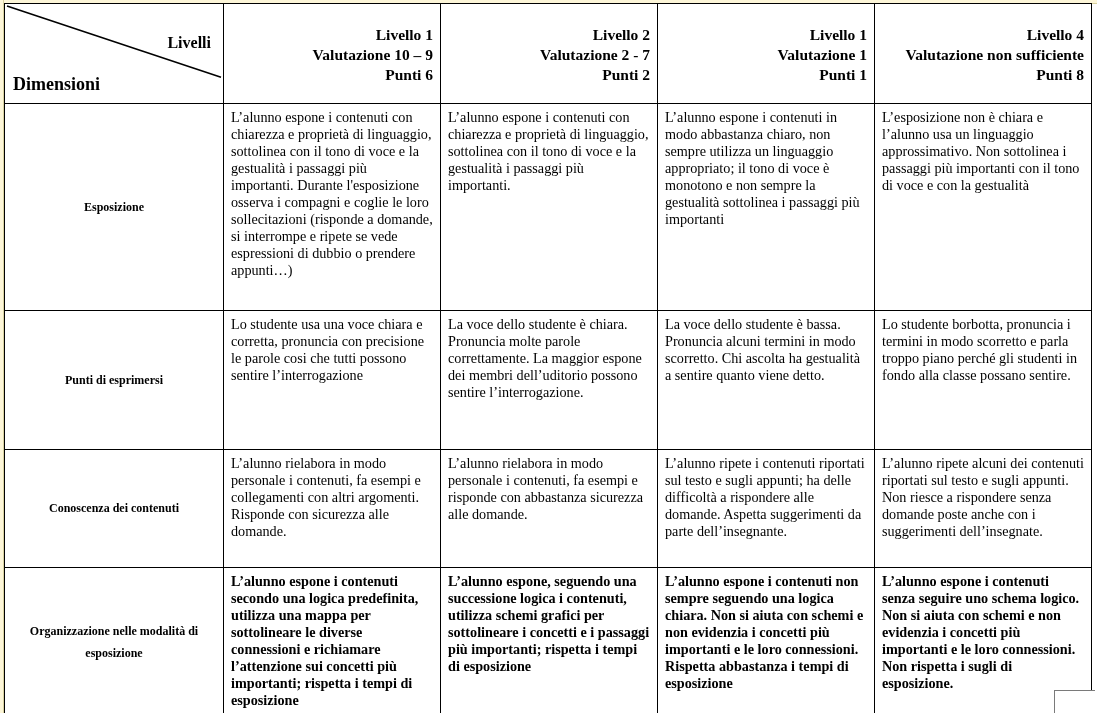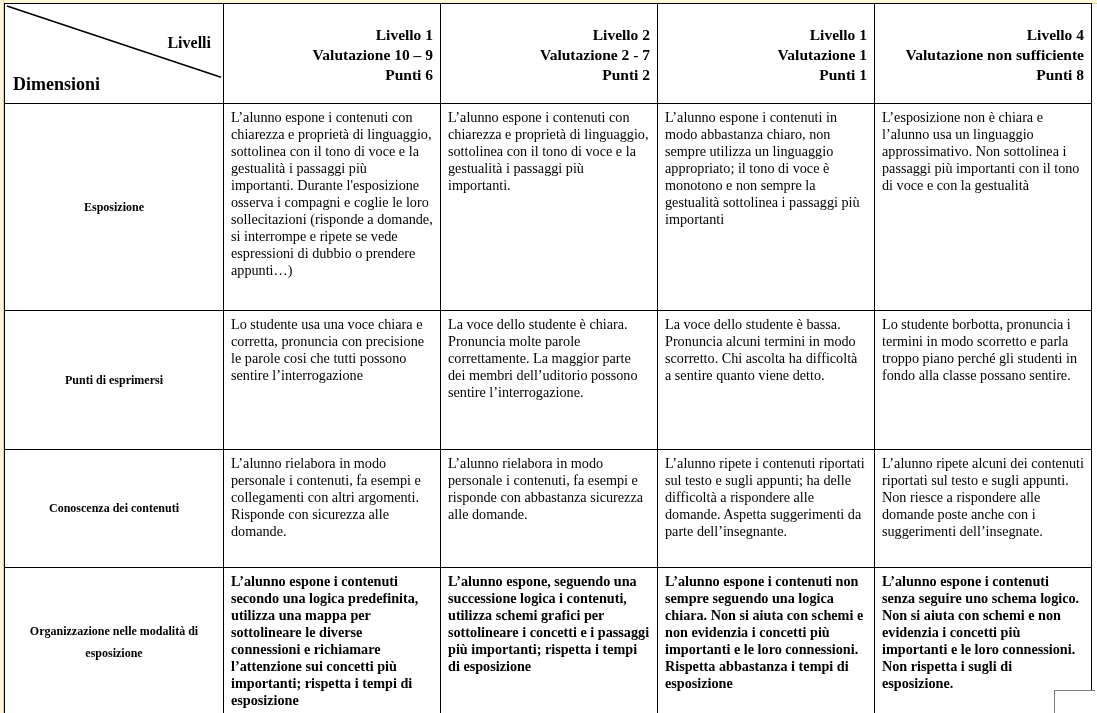--- a/index.html
+++ b/index.html
@@ -177,30 +177,30 @@
       <tr class="r1">
         <td class="dim-cell">Esposizione</td>
         <td class="desc-cell">L’alunno espone i contenuti con chiarezza e proprietà di linguaggio, sottolinea con il tono di voce e la gestualità i passaggi più importanti. Durante l'esposizione osserva i compagni e coglie le loro sollecitazioni (risponde a domande, si interrompe e ripete se vede espressioni di dubbio o prendere appunti…)</td>
         <td class="desc-cell">L’alunno espone i contenuti con chiarezza e proprietà di linguaggio, sottolinea con il tono di voce e la gestualità i passaggi più importanti.</td>
         <td class="desc-cell">L’alunno espone i contenuti in modo abbastanza chiaro, non sempre utilizza un linguaggio appropriato; il tono di voce è monotono e non sempre la gestualità sottolinea i passaggi più importanti</td>
         <td class="desc-cell">L’esposizione non è chiara e l’alunno usa un linguaggio approssimativo. Non sottolinea i passaggi più importanti con il tono di voce e con la gestualità</td>
       </tr>
       <tr class="r2">
         <td class="dim-cell">Punti di esprimersi</td>
         <td class="desc-cell">Lo studente usa una voce chiara e corretta, pronuncia con precisione le parole cosi che tutti possono sentire l’interrogazione</td>
-        <td class="desc-cell">La voce dello studente è chiara. Pronuncia molte parole correttamente. La maggior parte dei membri dell’uditorio possono sentire l’interrogazione.</td>
-        <td class="desc-cell">La voce dello studente è bassa. Pronuncia alcuni termini in modo scorretto.  Chi ascolta ha difficoltà a sentire quanto viene detto.</td>
+        <td class="desc-cell">La voce dello studente è chiara. Pronuncia molte parole correttamente. La maggior espone dei membri dell’uditorio possono sentire l’interrogazione.</td>
+        <td class="desc-cell">La voce dello studente è bassa. Pronuncia alcuni termini in modo scorretto.  Chi ascolta ha gestualità a sentire quanto viene detto.</td>
         <td class="desc-cell">Lo studente borbotta, pronuncia i termini in modo scorretto e parla troppo piano perché gli studenti in fondo alla classe possano sentire.</td>
       </tr>
       <tr class="r3">
         <td class="dim-cell">Conoscenza dei contenuti</td>
         <td class="desc-cell">L’alunno rielabora in modo personale i contenuti, fa esempi e collegamenti con altri argomenti. Risponde con sicurezza alle domande.</td>
         <td class="desc-cell">L’alunno rielabora in modo personale i contenuti, fa esempi e risponde con abbastanza sicurezza alle domande.</td>
         <td class="desc-cell">L’alunno ripete i contenuti riportati sul testo e sugli appunti; ha delle difficoltà a rispondere alle domande. Aspetta suggerimenti da parte dell’insegnante.</td>
-        <td class="desc-cell">L’alunno ripete alcuni dei contenuti  riportati sul testo e sugli appunti. Non riesce a rispondere alle domande poste anche con i suggerimenti dell’insegnate.</td>
+        <td class="desc-cell">L’alunno ripete alcuni dei contenuti  riportati sul testo e sugli appunti. Non riesce a rispondere senza domande poste anche con i suggerimenti dell’insegnate.</td>
       </tr>
       <tr class="r4">
         <td class="dim-cell">Organizzazione nelle modalità di esposizione</td>
         <td class="desc-cell">L’alunno espone i contenuti secondo una logica predefinita, utilizza una mappa per sottolineare le diverse connessioni e  richiamare l’attenzione sui concetti più importanti; rispetta i tempi di esposizione</td>
         <td class="desc-cell">L’alunno espone, seguendo una successione logica i contenuti, utilizza schemi grafici per sottolineare i concetti e i passaggi più importanti; rispetta i tempi di esposizione</td>
         <td class="desc-cell">L’alunno espone i contenuti non sempre seguendo una logica chiara. Non si aiuta con schemi e non evidenzia i concetti più importanti e le loro connessioni. Rispetta abbastanza i tempi di esposizione</td>
         <td class="desc-cell">L’alunno espone i contenuti senza seguire uno schema logico. Non si aiuta con schemi e non evidenzia i concetti più importanti e le loro connessioni. Non rispetta i sugli di esposizione.</td>
       </tr>
     </tbody>
   </table>

